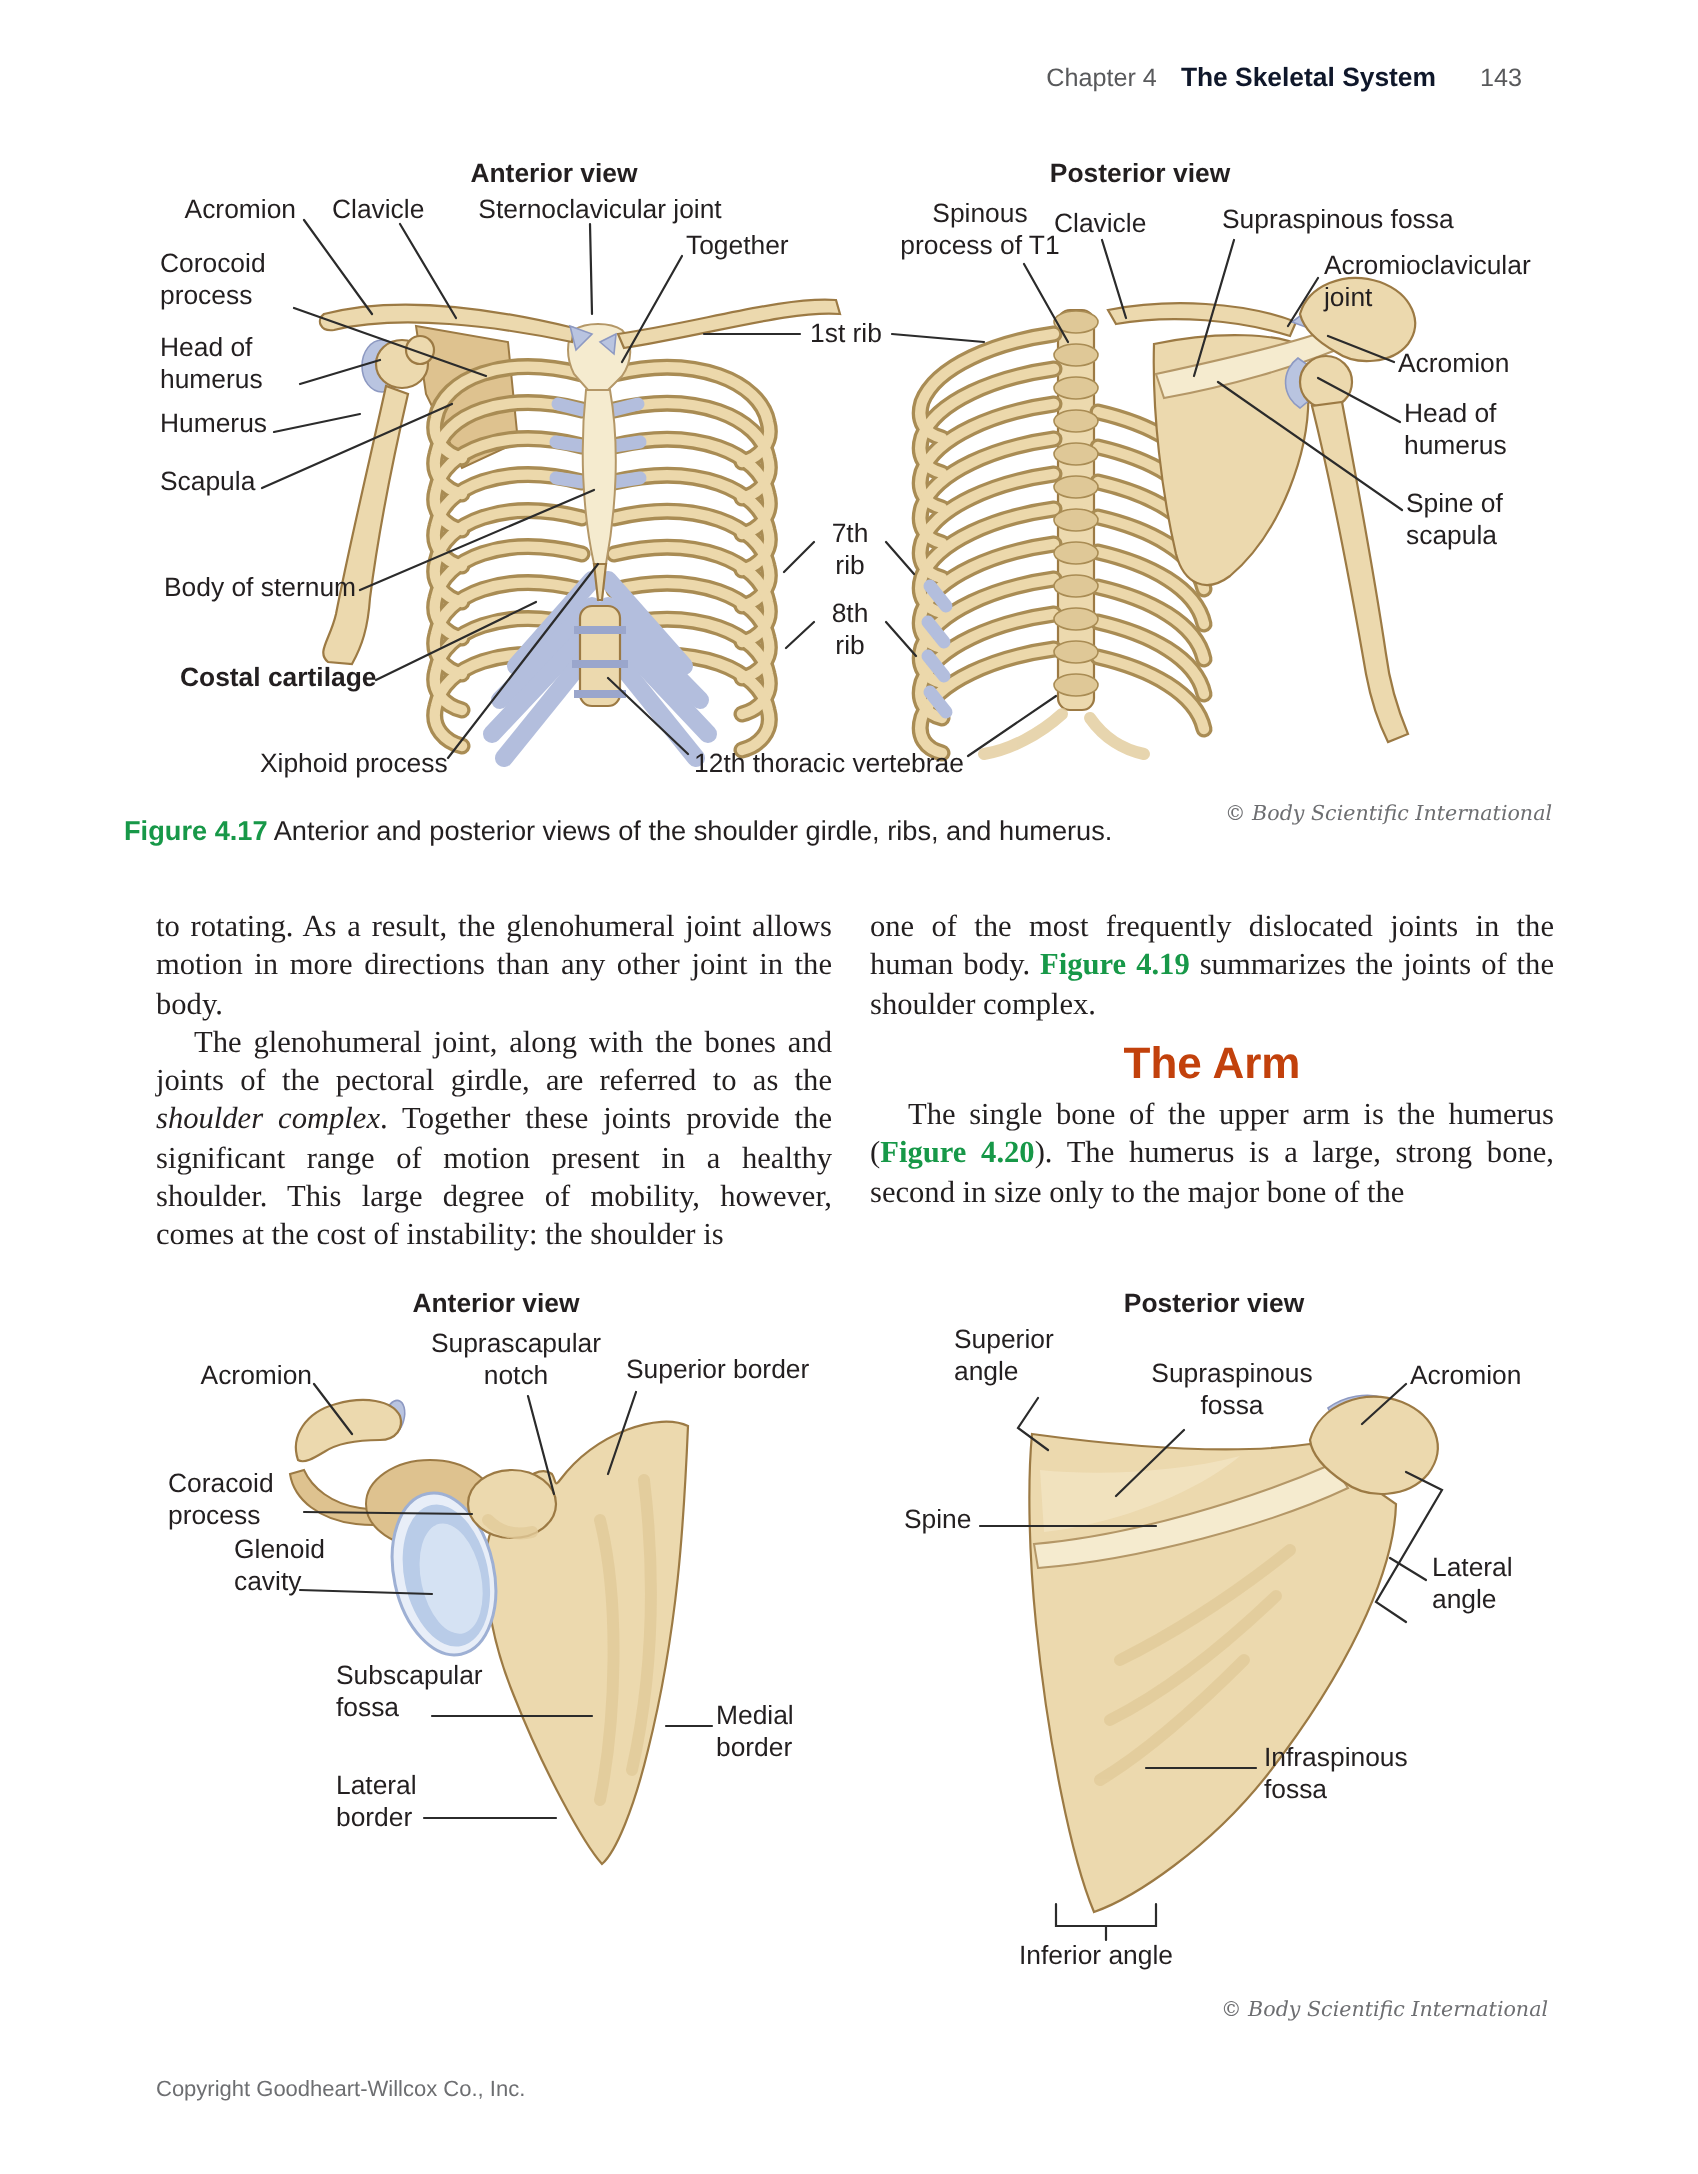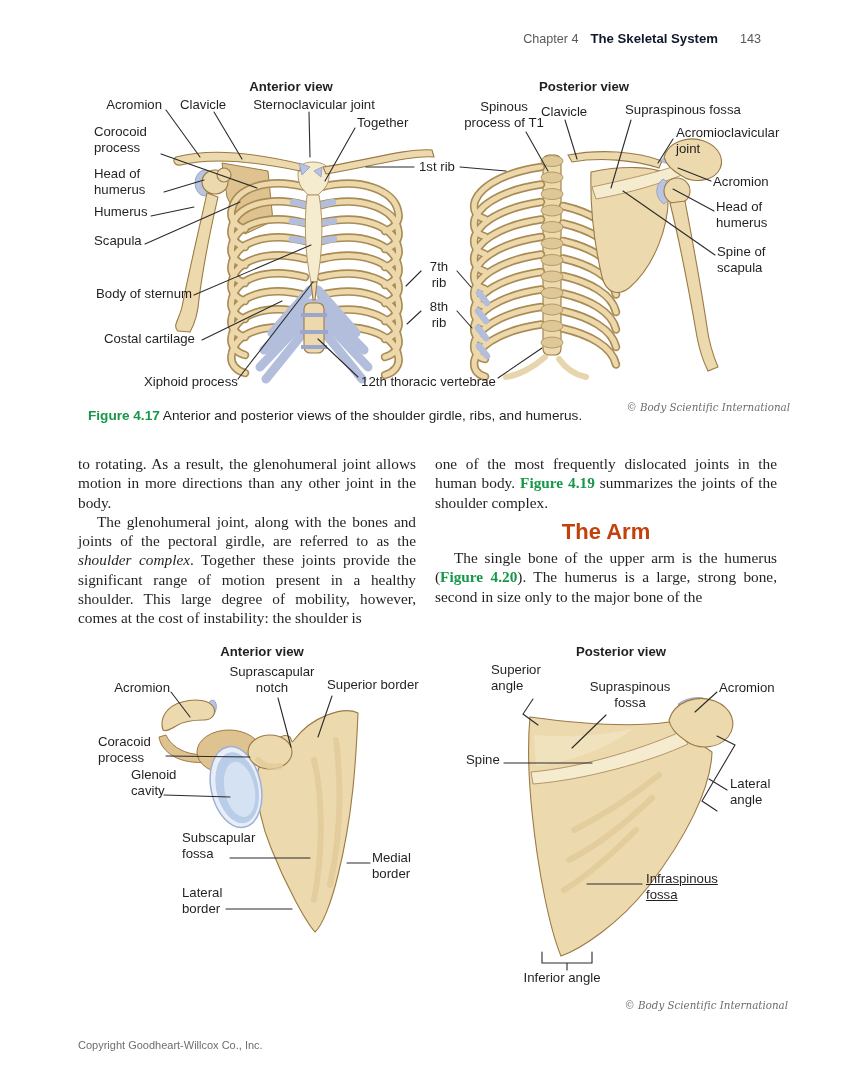--- a/index.html
+++ b/index.html
@@ -3,29 +3,29 @@
 <meta charset="utf-8">
 <style>
   html,body{margin:0;padding:0;background:#ffffff;}
   .page{position:relative;width:849px;height:1087px;background:#ffffff;overflow:hidden;
         font-family:"Liberation Sans",sans-serif;}
   .hdr{position:absolute;top:31px;right:88px;display:flex;align-items:baseline;
        font-size:12.6px;color:#58595b;}
   .hdr .chap{margin-right:12px;}
   .hdr .title{font-weight:700;font-size:13.2px;color:#0f172a;}
   .hdr .pno{margin-left:22px;}
-  .fig{position:absolute;left:14px;width:782px;}
+  .fig{position:absolute;left:0;width:782px;}
   .fig svg{position:absolute;left:0;top:0;}
   .lbl{position:absolute;font-size:13.2px;line-height:15.6px;color:#231f20;}
   .b{font-weight:700;}
   .tc{text-align:center;}
   .tr{text-align:right;}
   .credit{position:absolute;font-family:"DejaVu Serif",serif;font-style:italic;
           font-size:10.3px;color:#6d6e71;text-align:right;margin-top:14px;}
-  .caption{position:absolute;left:88px;width:710px;font-size:13.6px;color:#231f20;}
+  .caption{position:absolute;left:62px;width:710px;font-size:13.6px;color:#231f20;}
   .figlabel{color:#179848;font-weight:700;}
   .col{position:absolute;top:454px;font-family:"Liberation Serif",serif;font-size:15.3px;
        line-height:19.3px;color:#231f20;text-align:justify;}
   .col p{margin:0;}
   .ind{text-indent:19px;}
   .ref{color:#179848;font-weight:700;}
   .arm{font-family:"Liberation Sans",sans-serif;color:#c2410c;font-size:22px;
        font-weight:700;margin:10px 0 7px 0;text-align:center;}
   .footer{position:absolute;left:78px;top:1039px;font-size:11px;color:#6d6e71;}
   
@@ -226,21 +226,21 @@
 
     <div class="lbl tr" style="left:88px;top:22px;width:60px;">Acromion</div>
     <div class="lbl" style="left:166px;top:22px;width:52px;">Clavicle</div>
     <div class="lbl tc" style="left:234px;top:22px;width:132px;">Sternoclavicular joint</div>
     <div class="lbl" style="left:343px;top:40px;width:70px;">Together</div>
     <div class="lbl" style="left:80px;top:49px;width:64px;">Corocoid process</div>
     <div class="lbl" style="left:80px;top:91px;width:74px;">Head of humerus</div>
     <div class="lbl" style="left:80px;top:129px;width:62px;">Humerus</div>
     <div class="lbl" style="left:80px;top:158px;width:58px;">Scapula</div>
     <div class="lbl" style="left:82px;top:211px;width:110px;">Body of sternum</div>
-    <div class="lbl" style="left:90px;top:256px;width:110px;">Costal cartilage</div>
+    <div class="lbl" style="left:90px;top:256px;width:110px;font-weight:bold;">Costal cartilage</div>
     <div class="lbl" style="left:130px;top:299px;width:110px;">Xiphoid process</div>
     <div class="lbl tc" style="left:402px;top:84px;width:42px;">1st rib</div>
     <div class="lbl tc" style="left:409px;top:184px;width:32px;">7th rib</div>
     <div class="lbl tc" style="left:409px;top:224px;width:32px;">8th rib</div>
     <div class="lbl tc" style="left:342px;top:299px;width:145px;">12th thoracic vertebrae</div>
     <div class="lbl tc" style="left:444px;top:24px;width:92px;">Spinous process of T1</div>
     <div class="lbl" style="left:527px;top:29px;width:52px;">Clavicle</div>
     <div class="lbl" style="left:611px;top:27px;width:120px;">Supraspinous fossa</div>
     <div class="lbl" style="left:662px;top:50px;width:118px;">Acromioclavicular joint</div>
     <div class="lbl" style="left:699px;top:99px;width:60px;">Acromion</div>
@@ -315,20 +315,20 @@
     <div class="lbl" style="left:84px;top:94px;width:66px;">Coracoid process</div>
     <div class="lbl" style="left:84px;top:127px;width:58px;margin-left:33px;">Glenoid cavity</div>
     <div class="lbl" style="left:168px;top:190px;width:94px;">Subscapular fossa</div>
     <div class="lbl" style="left:358px;top:210px;width:54px;">Medial border</div>
     <div class="lbl" style="left:168px;top:245px;width:56px;">Lateral border</div>
     <div class="lbl" style="left:477px;top:22px;width:64px;">Superior angle</div>
     <div class="lbl tc" style="left:567px;top:39px;width:98px;">Supraspinous fossa</div>
     <div class="lbl" style="left:705px;top:40px;width:60px;">Acromion</div>
     <div class="lbl" style="left:452px;top:112px;width:42px;">Spine</div>
     <div class="lbl" style="left:716px;top:136px;width:56px;">Lateral angle</div>
-    <div class="lbl" style="left:632px;top:231px;width:92px;text-decoration:underline;">Infraspinous fossa</div>
+    <div class="lbl" style="left:632px;top:231px;width:92px;">Infraspinous fossa</div>
     <div class="lbl tc" style="left:503px;top:330px;width:90px;">Inferior angle</div>
     <div class="credit" style="left:588px;top:345px;width:186px;">© Body Scientific International</div>
   </div>
 
 
   <div class="footer">Copyright Goodheart-Willcox Co., Inc.</div>
 </div>
 
 </body></html>

